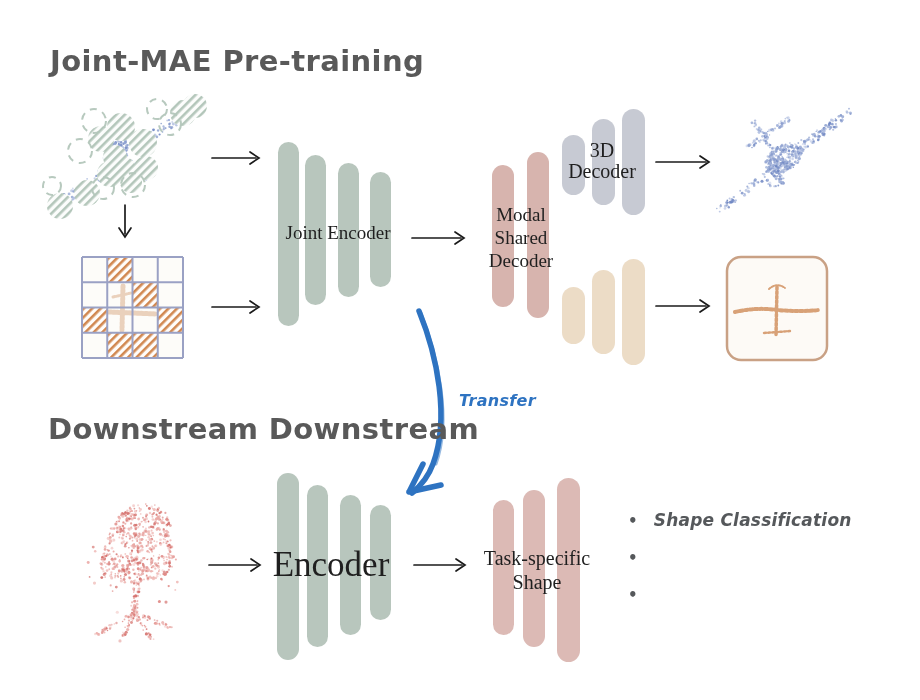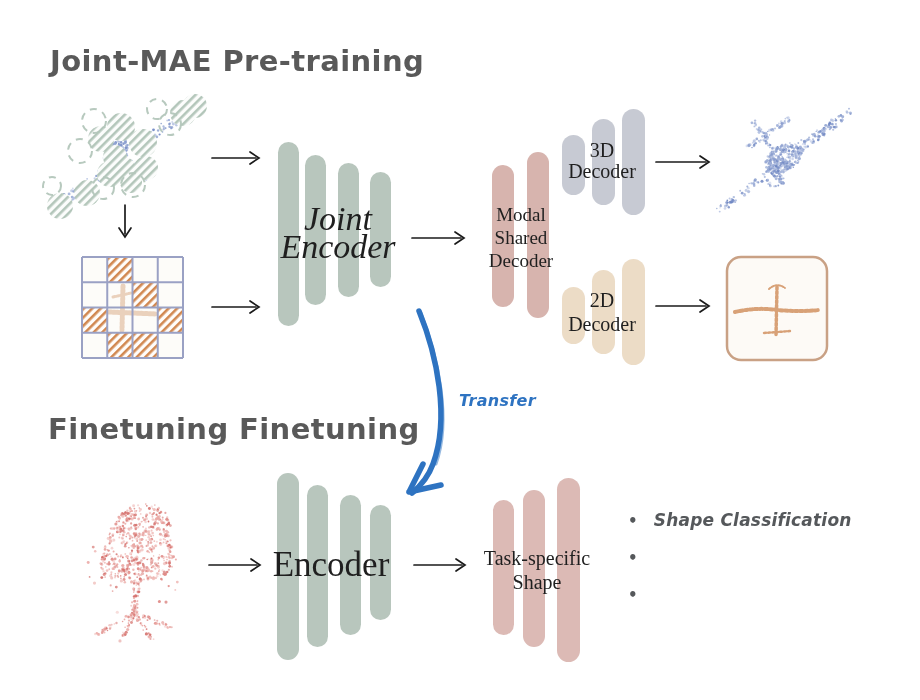--- a/index.html
+++ b/index.html
@@ -9,21 +9,21 @@
   .title{position:absolute;z-index:3;font-family:"DejaVu Sans",sans-serif;font-weight:700;
          font-size:29px;color:var(--title-gray);letter-spacing:.4px;}
   .bar{position:absolute;z-index:2;border-radius:12px;}
   .sage{background:var(--sage);}
   .mauve{background:var(--mauve);}
   .mauve2{background:var(--mauve2);}
   .graybar{background:var(--gray-bar);}
   .tanbar{background:var(--tan);}
   .blocklabel{position:absolute;z-index:3;transform:translate(-50%,-50%);text-align:center;
               color:var(--ink);font-family:"Liberation Serif",serif;}
-  .lbl-joint{left:338px;top:233px;width:130px;font-size:34px;line-height:28px;font-style:italic;}
+  .lbl-joint{left:338px;top:233px;width:130px;font-size:19px;line-height:28px;}
   .lbl-modal{left:521px;top:237px;width:92px;font-size:19px;line-height:23px;}
   .lbl-3d{left:602px;top:161px;width:96px;font-size:20px;line-height:21px;}
   .lbl-2d{left:602px;top:312px;width:96px;font-size:20px;line-height:24px;}
   .lbl-enc{left:331px;top:565px;width:220px;font-size:35px;line-height:28px;}
   .lbl-head{left:537px;top:570px;width:140px;font-size:20px;line-height:24px;}
   .transfer-label{position:absolute;z-index:3;left:459px;top:391px;
       font-family:"DejaVu Sans",sans-serif;font-style:italic;font-weight:700;
       font-size:16px;color:var(--blue);letter-spacing:.3px;text-align:center;}
   #task-list{position:absolute;z-index:3;left:628px;top:510px;list-style:none;margin:0;padding:0;}
   #task-list li{display:flex;align-items:baseline;margin-bottom:19px;
@@ -1657,21 +1657,21 @@
         <circle cx="117.3" cy="612.2" r="1.56" fill="#f0bcb9" opacity="0.51"></circle>
         <circle cx="139.4" cy="533.8" r="1.18" fill="#e08a86" opacity="0.75"></circle>
         <circle cx="120.6" cy="556.6" r="0.94" fill="#eaa7a3" opacity="0.86"></circle>
         <circle cx="93.2" cy="547.1" r="1.46" fill="#d4706c" opacity="0.66"></circle>
         <circle cx="94.5" cy="583.1" r="1.59" fill="#f0bcb9" opacity="0.77"></circle>
         <circle cx="110.7" cy="585.4" r="1.07" fill="#e08a86" opacity="0.66"></circle>
       </g>
     </svg>
 
   <div class="title" style="left:50px;top:44px">Joint-MAE Pre-training</div>
-  <div class="title" style="left:48px;top:412px">Finetuning Finetuning</div>
+  <div class="title" style="left:48px;top:412px">Downstream Downstream</div>
 
   <div class="bar sage" style="left:278px;top:142px;width:21px;height:184px"></div>
   <div class="bar sage" style="left:305px;top:155px;width:21px;height:150px"></div>
   <div class="bar sage" style="left:338px;top:163px;width:21px;height:134px"></div>
   <div class="bar sage" style="left:370px;top:172px;width:21px;height:115px"></div>
 
   <div class="bar mauve" style="left:492px;top:165px;width:22px;height:142px"></div>
   <div class="bar mauve" style="left:527px;top:152px;width:22px;height:166px"></div>
 
   <div class="bar graybar" style="left:562px;top:135px;width:23px;height:60px"></div>
@@ -1687,21 +1687,20 @@
   <div class="bar sage" style="left:340px;top:495px;width:21px;height:140px"></div>
   <div class="bar sage" style="left:370px;top:505px;width:21px;height:115px"></div>
 
   <div class="bar mauve2" style="left:493px;top:500px;width:21px;height:135px"></div>
   <div class="bar mauve2" style="left:523px;top:490px;width:22px;height:157px"></div>
   <div class="bar mauve2" style="left:557px;top:478px;width:23px;height:184px"></div>
 
   <div class="blocklabel lbl-joint">Joint Encoder</div>
   <div class="blocklabel lbl-modal">Modal Shared Decoder</div>
   <div class="blocklabel lbl-3d">3D Decoder</div>
-  <div class="blocklabel lbl-2d">2D Decoder</div>
   <div class="blocklabel lbl-enc">Encoder</div>
   <div class="blocklabel lbl-head">Task-specific Shape</div>
 
   <div class="transfer-label">Transfer</div>
 
   <ul id="task-list">
     <li>
         <span class="dot">•</span>
         <span>Shape Classification</span>
       </li>

